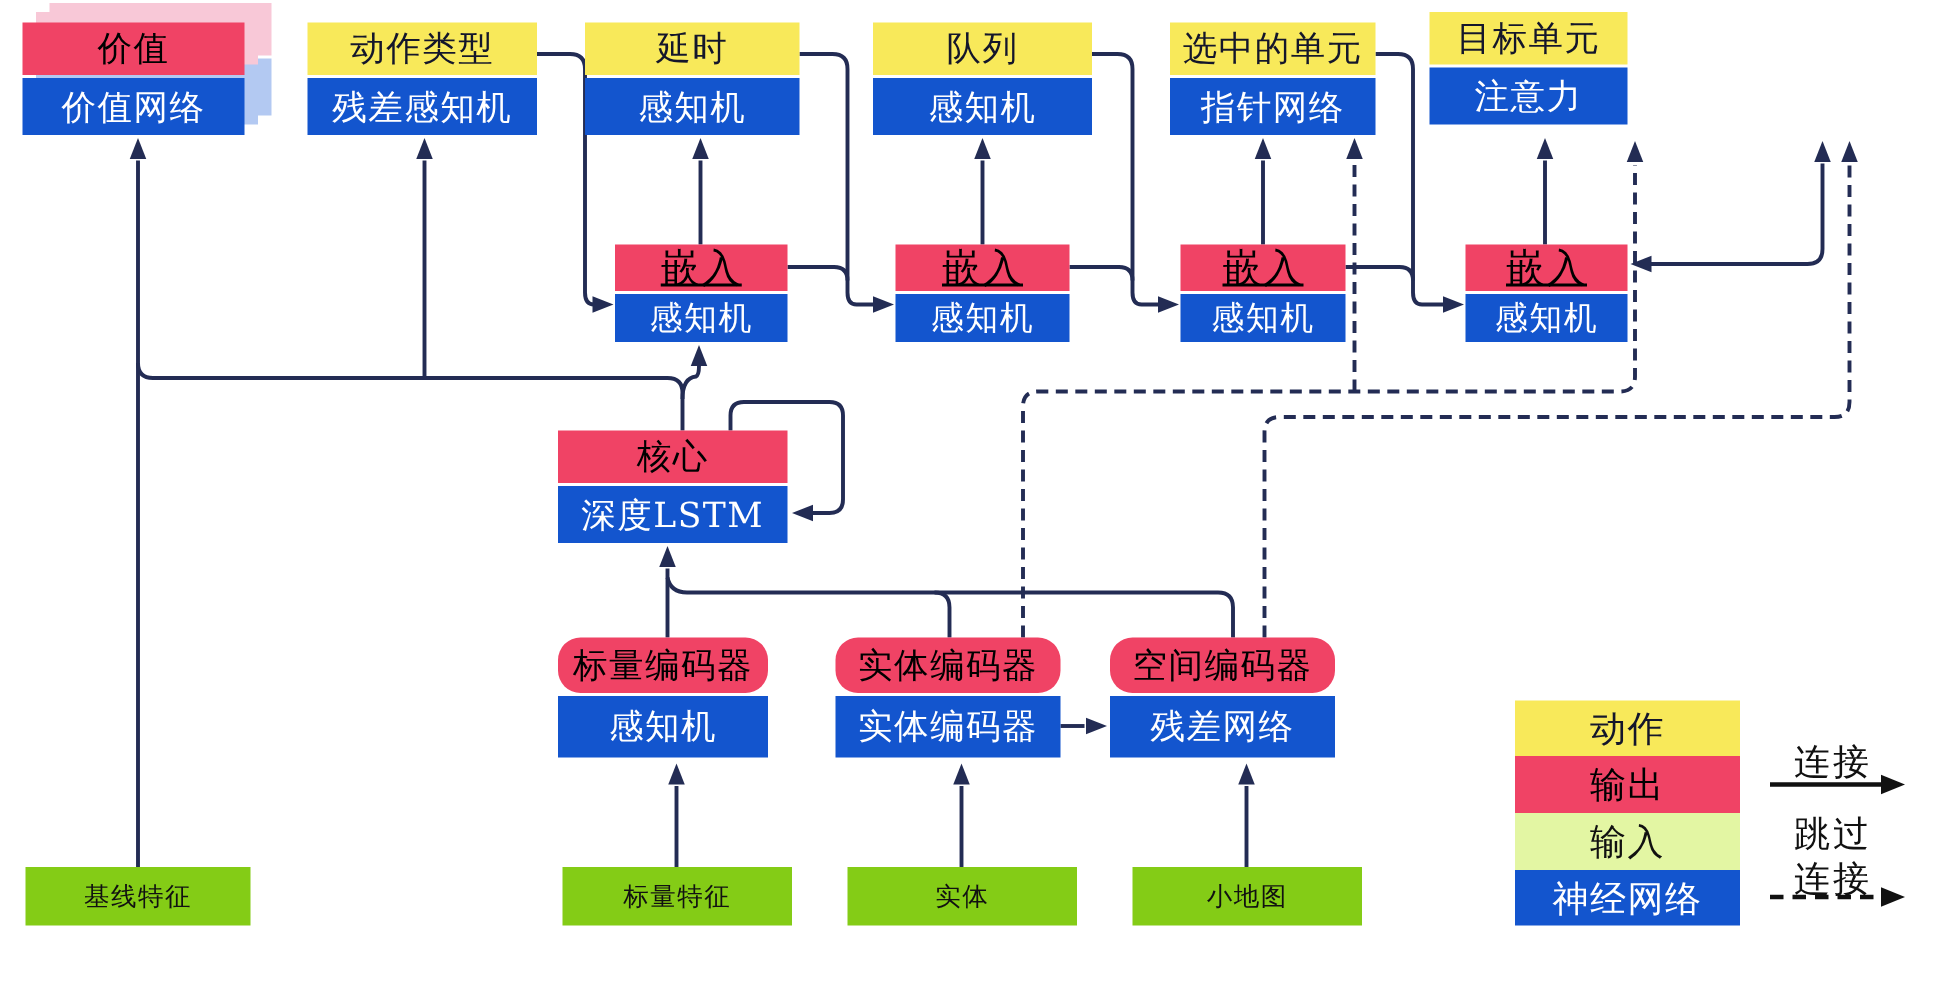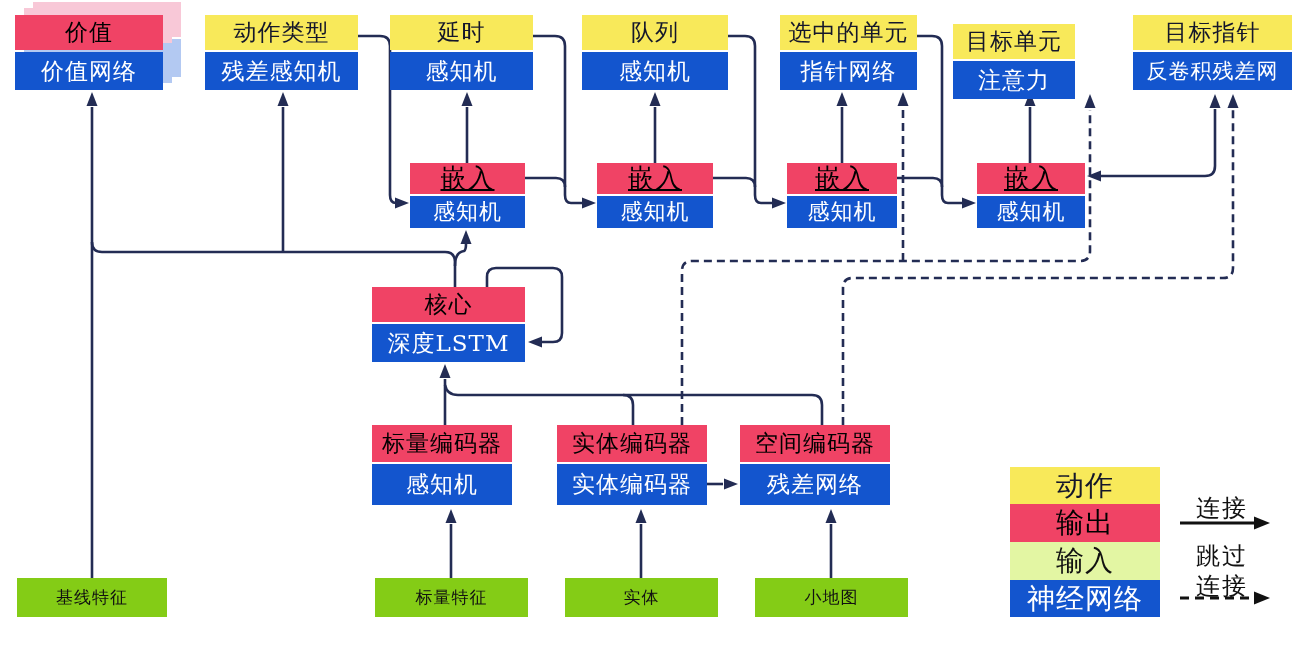--- a/index.html
+++ b/index.html
@@ -10,35 +10,35 @@
   #wires{position:absolute;left:0;top:0;width:1301px;height:662px;}
   .tb{position:absolute;display:flex;flex-direction:column;z-index:3;}
   .tb .pt,.tb .pb{
     display:flex;align-items:center;justify-content:center;
     font-size:23px;letter-spacing:1px;white-space:nowrap;
   }
   .tb .pb{margin-top:2px;}
   .row-head .pt{height:35px;} .row-head .pb{height:38px;}
   .row-embed .pt{height:31px;font-size:26px;text-decoration:underline;} .row-embed .pb{height:32px;font-size:22px;}
   .row-core .pt{height:35px;} .row-core .pb{height:38px;}
-  .row-enc .pt{height:37px;} .row-enc .pb{height:41px;}
+  .row-enc .pt{height:37px;border-radius:15px;} .row-enc .pb{height:41px;}
   .yellow{background:#F8E95A;color:#14162b;}
   .red{background:#F04365;color:#000000;}
   .blue{background:#1355CE;color:#ffffff;}
   .greenbox{background:#E3F6A3;color:#111111;}
   .smalltxt{font-size:21px !important;letter-spacing:0;}
   .gbox{
     position:absolute;height:39px;display:flex;align-items:center;justify-content:center;
     font-size:17px;letter-spacing:1px;color:#111;background:#84cc16;z-index:3;
   }
   .shadow{position:absolute;display:flex;flex-direction:column;z-index:1;}
   .shadow .s1{height:35px;} .shadow .s2{height:38px;margin-top:2px;}
   .sh-pink{background:#F8C8D7;} .sh-blue{background:#B3C9F2;}
   #legend{position:absolute;left:1010px;top:467px;width:150px;z-index:3;display:flex;flex-direction:column;}
-  #legend .lrow{display:flex;align-items:center;justify-content:center;font-size:28px;letter-spacing:1px;}
+  #legend .lrow{display:flex;align-items:center;justify-content:center;font-size:24px;letter-spacing:1px;}
   .lbl{
     position:absolute;z-index:3;color:#111;font-size:24px;letter-spacing:2px;
     width:120px;text-align:center;
   }
 </style>
 </head>
 <body>
 
 <div id="canvas">
 
@@ -132,27 +132,23 @@
     <div class="pb blue">感知机</div>
   </div>
   <div class="tb row-head" style="left:582px;top:15px;width:146px">
     <div class="pt yellow">队列</div>
     <div class="pb blue">感知机</div>
   </div>
   <div class="tb row-head" style="left:780px;top:15px;width:137px">
     <div class="pt yellow">选中的单元</div>
     <div class="pb blue">指针网络</div>
   </div>
-  <div class="tb row-head" style="left:953px;top:24px;width:122px">
+  <div class="tb row-head" style="left:953px;top:8px;width:132px">
     <div class="pt yellow">目标单元</div>
     <div class="pb blue">注意力</div>
-  </div>
-  <div class="tb row-head" style="left:1133px;top:15px;width:159px">
-    <div class="pt yellow">目标指针</div>
-    <div class="pb blue smalltxt">反卷积残差网</div>
   </div>
 
   <div class="tb row-embed" style="left:410px;top:163px;width:115px">
     <div class="pt red">嵌入</div>
     <div class="pb blue">感知机</div>
   </div>
   <div class="tb row-embed" style="left:597px;top:163px;width:116px">
     <div class="pt red">嵌入</div>
     <div class="pb blue">感知机</div>
   </div>

